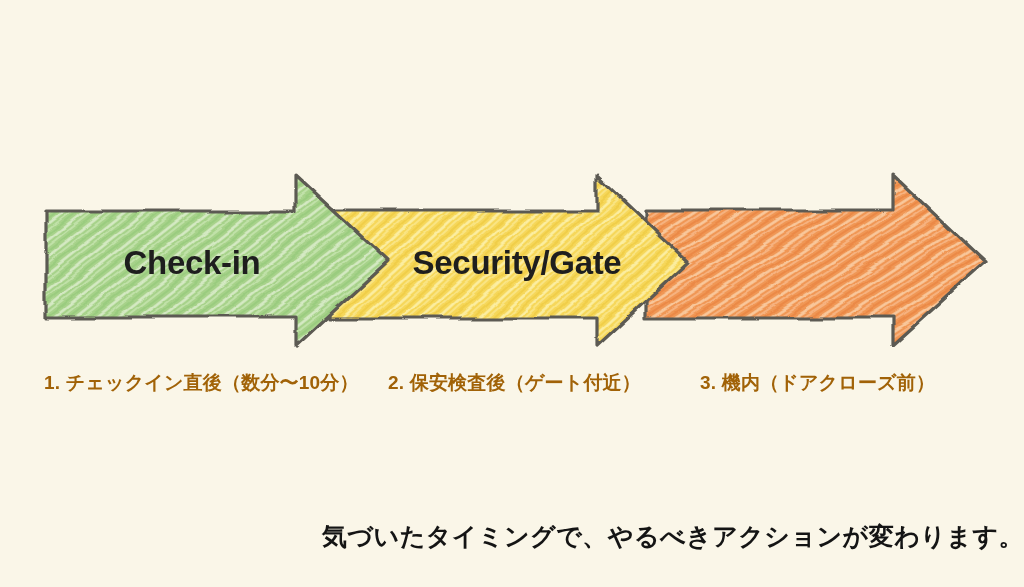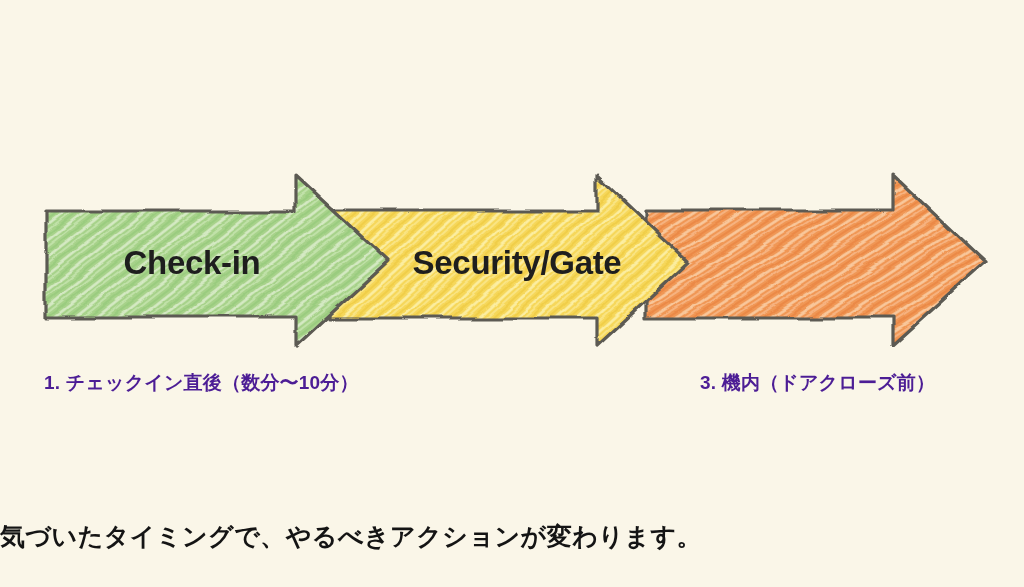--- a/index.html
+++ b/index.html
@@ -34,30 +34,30 @@
     color: #1e1e1e;
     white-space: nowrap;
     letter-spacing: -0.3px;
     text-align: right;
   }
   .stage-note {
     position: absolute;
     top: 370px;
     font-size: 19px;
     font-weight: 700;
-    color: #4c1d95;
+    color: #a16207;
     white-space: nowrap;
     letter-spacing: 0.2px;
   }
   .bottom-message {
     position: absolute;
     top: 520px;
     left: 0;
     width: 1024px;
-    text-align: left;
+    text-align: right;
     font-size: 25px;
     font-weight: 700;
     color: #141414;
     letter-spacing: 0.5px;
   }
 </style>
 </head>
 <body>
 
 <div class="slide">
@@ -95,17 +95,18 @@
       <polygon points="645,210 893,210 893,175 985,262 893,345 893,318 645,318" fill="url(#hatch-orange)"></polygon>
       <polygon points="330,210 597,210 597,176 688,262 597,346 597,318 330,318" fill="url(#hatch-yellow)"></polygon>
       <polygon points="46,211 296,211 296,176 388,261 296,346 296,317 46,317" fill="url(#hatch-green)"></polygon>
     </g>
   </svg>
 
   <div class="stage-label" style="left:192px">Check-in</div>
   <div class="stage-label" style="left:517px">Security/Gate</div>
 
   <div class="stage-note" style="left:44px">1. チェックイン直後（数分〜10分）</div>
+  <div class="stage-note" style="left:388px">2. 保安検査後（ゲート付近）</div>
   <div class="stage-note" style="left:700px">3. 機内（ドアクローズ前）</div>
 
   <div class="bottom-message">気づいたタイミングで、やるべきアクションが変わります。</div>
 
 </div>
 
 </body></html>

